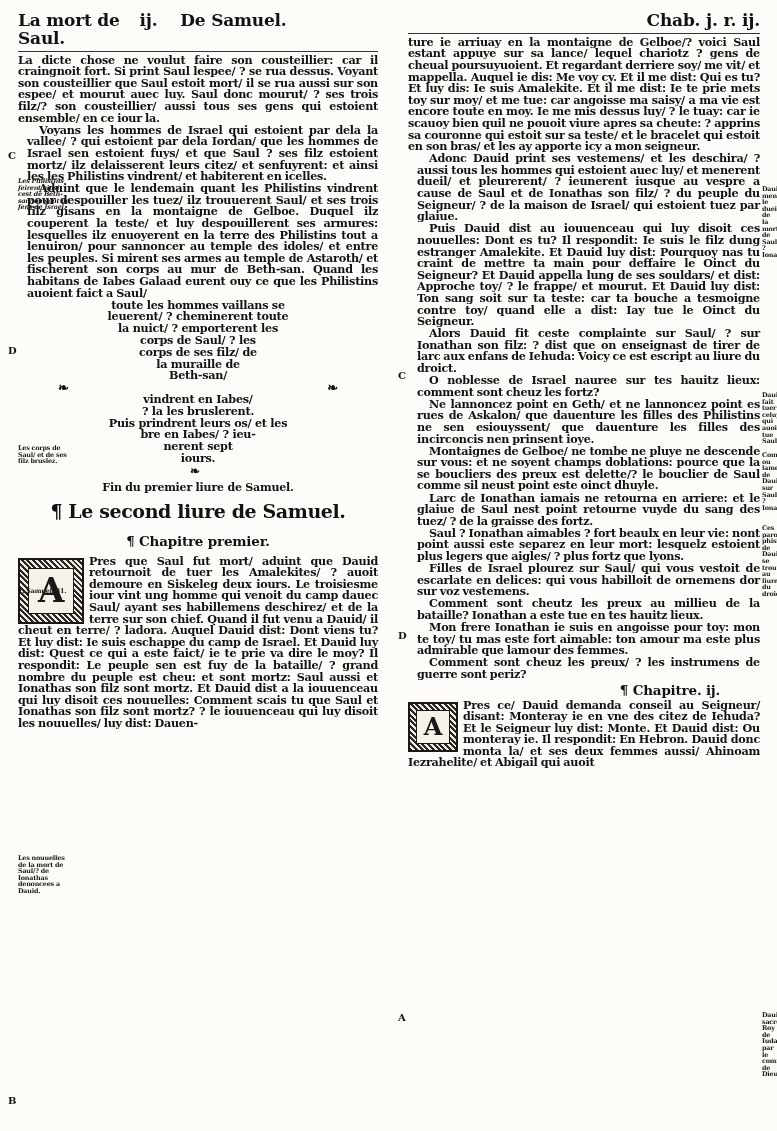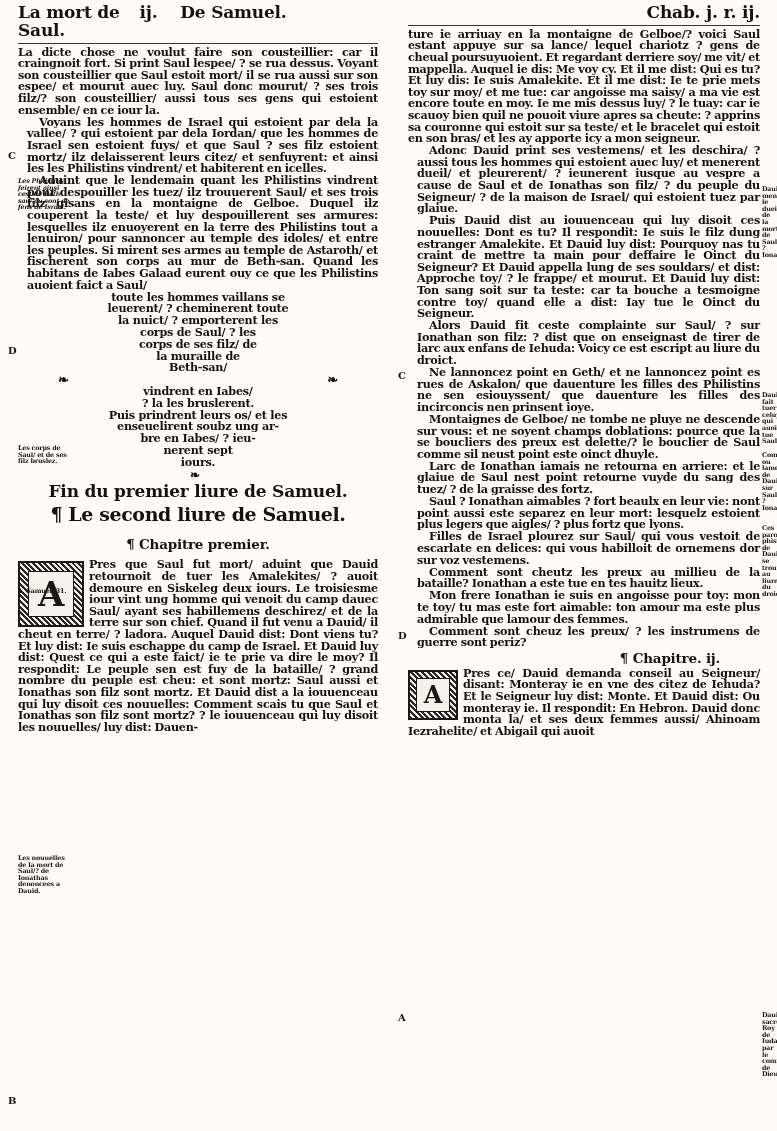--- a/index.html
+++ b/index.html
@@ -8,21 +8,21 @@
     font-family:"DejaVu Serif", serif;
     color:#141210;
     position:relative;
     overflow:hidden;
   }
   
   #page{
     position:absolute;inset:0;
     background:#fdfcf9;
   }
-  .col{position:absolute;top:4px;}
+  .col{position:absolute;top:12px;}
   #col-left{left:18px;width:360px;}
   #col-right{left:408px;width:352px;}
 
   
   .goth{
     font-family:"DejaVu Serif", serif;
     font-weight:700;
     letter-spacing:-0.2px;
     -webkit-font-smoothing:none;
   }
@@ -145,27 +145,26 @@
       <div>corps de ses filz/ de</div>
       <div>la muraille de</div>
       <div>Beth-san/</div>
       <div class="orn-row">
         <span>❧</span>
         <span>❧</span>
       </div>
       <div>vindrent en Iabes/</div>
       <div>? la les bruslerent.</div>
       <div>Puis prindrent leurs os/ et les</div>
-      <div>enseuelirent soubz ung ar-</div>
       <div>bre en Iabes/ ? ieu-</div>
       <div>nerent sept</div>
       <div>iours.</div>
       <div class="orn">❧</div>
       <div class="spacer4"></div>
-      <div class="goth" style="font-size:17px">Fin du premier liure de Samuel.</div>
+      <div class="goth" style="font-size:11px">Fin du premier liure de Samuel.</div>
     </div>
 
     <div class="sec-title goth">
       <span class="pil">¶</span>
       <span>Le second liure de Samuel.</span>
     </div>
 
     <div class="chap-title goth">
       <span class="pil">¶</span>
       <span>Chapitre premier.</span>
@@ -192,20 +191,21 @@
       <div class="h-mid"></div>
       <div class="h-right" style="width:auto">Chab. j. r. ij.</div>
     </div>
     <div class="rule"></div>
 
     <div class="body">
       <p>ture ie arriuay en la montaigne de Gelboe/? voici Saul estant appuye sur sa lance/ lequel chariotz ? gens de cheual poursuyuoient. Et regardant derriere soy/ me vit/ et mappella. Auquel ie dis: Me voy cy. Et il me dist: Qui es tu? Et luy dis: Ie suis Amalekite. Et il me dist: Ie te prie mets toy sur moy/ et me tue: car angoisse ma saisy/ a ma vie est encore toute en moy. Ie me mis dessus luy/ ? le tuay: car ie scauoy bien quil ne pouoit viure apres sa cheute: ? apprins sa couronne qui estoit sur sa teste/ et le bracelet qui estoit en son bras/ et les ay apporte icy a mon seigneur.</p>
       <p class="ind">Adonc Dauid print ses vestemens/ et les deschira/ ? aussi tous les hommes qui estoient auec luy/ et menerent dueil/ et pleurerent/ ? ieunerent iusque au vespre a cause de Saul et de Ionathas son filz/ ? du peuple du Seigneur/ ? de la maison de Israel/ qui estoient tuez par glaiue.</p>
       <p class="ind">Puis Dauid dist au iouuenceau qui luy disoit ces nouuelles: Dont es tu? Il respondit: Ie suis le filz dung estranger Amalekite. Et Dauid luy dist: Pourquoy nas tu craint de mettre ta main pour deffaire le Oinct du Seigneur? Et Dauid appella lung de ses souldars/ et dist: Approche toy/ ? le frappe/ et mourut. Et Dauid luy dist: Ton sang soit sur ta teste: car ta bouche a tesmoigne contre toy/ quand elle a dist: Iay tue le Oinct du Seigneur.</p>
       <p class="ind">Alors Dauid fit ceste complainte sur Saul/ ? sur Ionathan son filz: ? dist que on enseignast de tirer de larc aux enfans de Iehuda: Voicy ce est escript au liure du droict.</p>
+      <p class="ind">O noblesse de Israel nauree sur tes hauitz lieux: comment sont cheuz les fortz?</p>
       <p class="ind">Ne lannoncez point en Geth/ et ne lannoncez point es rues de Askalon/ que dauenture les filles des Philistins ne sen esiouyssent/ que dauenture les filles des incirconcis nen prinsent ioye.</p>
       <p class="ind">Montaignes de Gelboe/ ne tombe ne pluye ne descende sur vous: et ne soyent champs doblations: pource que la se boucliers des preux est delette/? le bouclier de Saul comme sil neust point este oinct dhuyle.</p>
       <p class="ind">Larc de Ionathan iamais ne retourna en arriere: et le glaiue de Saul nest point retourne vuyde du sang des tuez/ ? de la graisse des fortz.</p>
       <p class="ind">Saul ? Ionathan aimables ? fort beaulx en leur vie: nont point aussi este separez en leur mort: lesquelz estoient plus legers que aigles/ ? plus fortz que lyons.</p>
       <p class="ind">Filles de Israel plourez sur Saul/ qui vous vestoit de escarlate en delices: qui vous habilloit de ornemens dor sur voz vestemens.</p>
       <p class="ind">Comment sont cheutz les preux au millieu de la bataille? Ionathan a este tue en tes hauitz lieux.</p>
       <p class="ind">Mon frere Ionathan ie suis en angoisse pour toy: mon te toy/ tu mas este fort aimable: ton amour ma este plus admirable que lamour des femmes.</p>
       <p class="ind">Comment sont cheuz les preux/ ? les instrumens de guerre sont periz?</p>
     </div>
 

